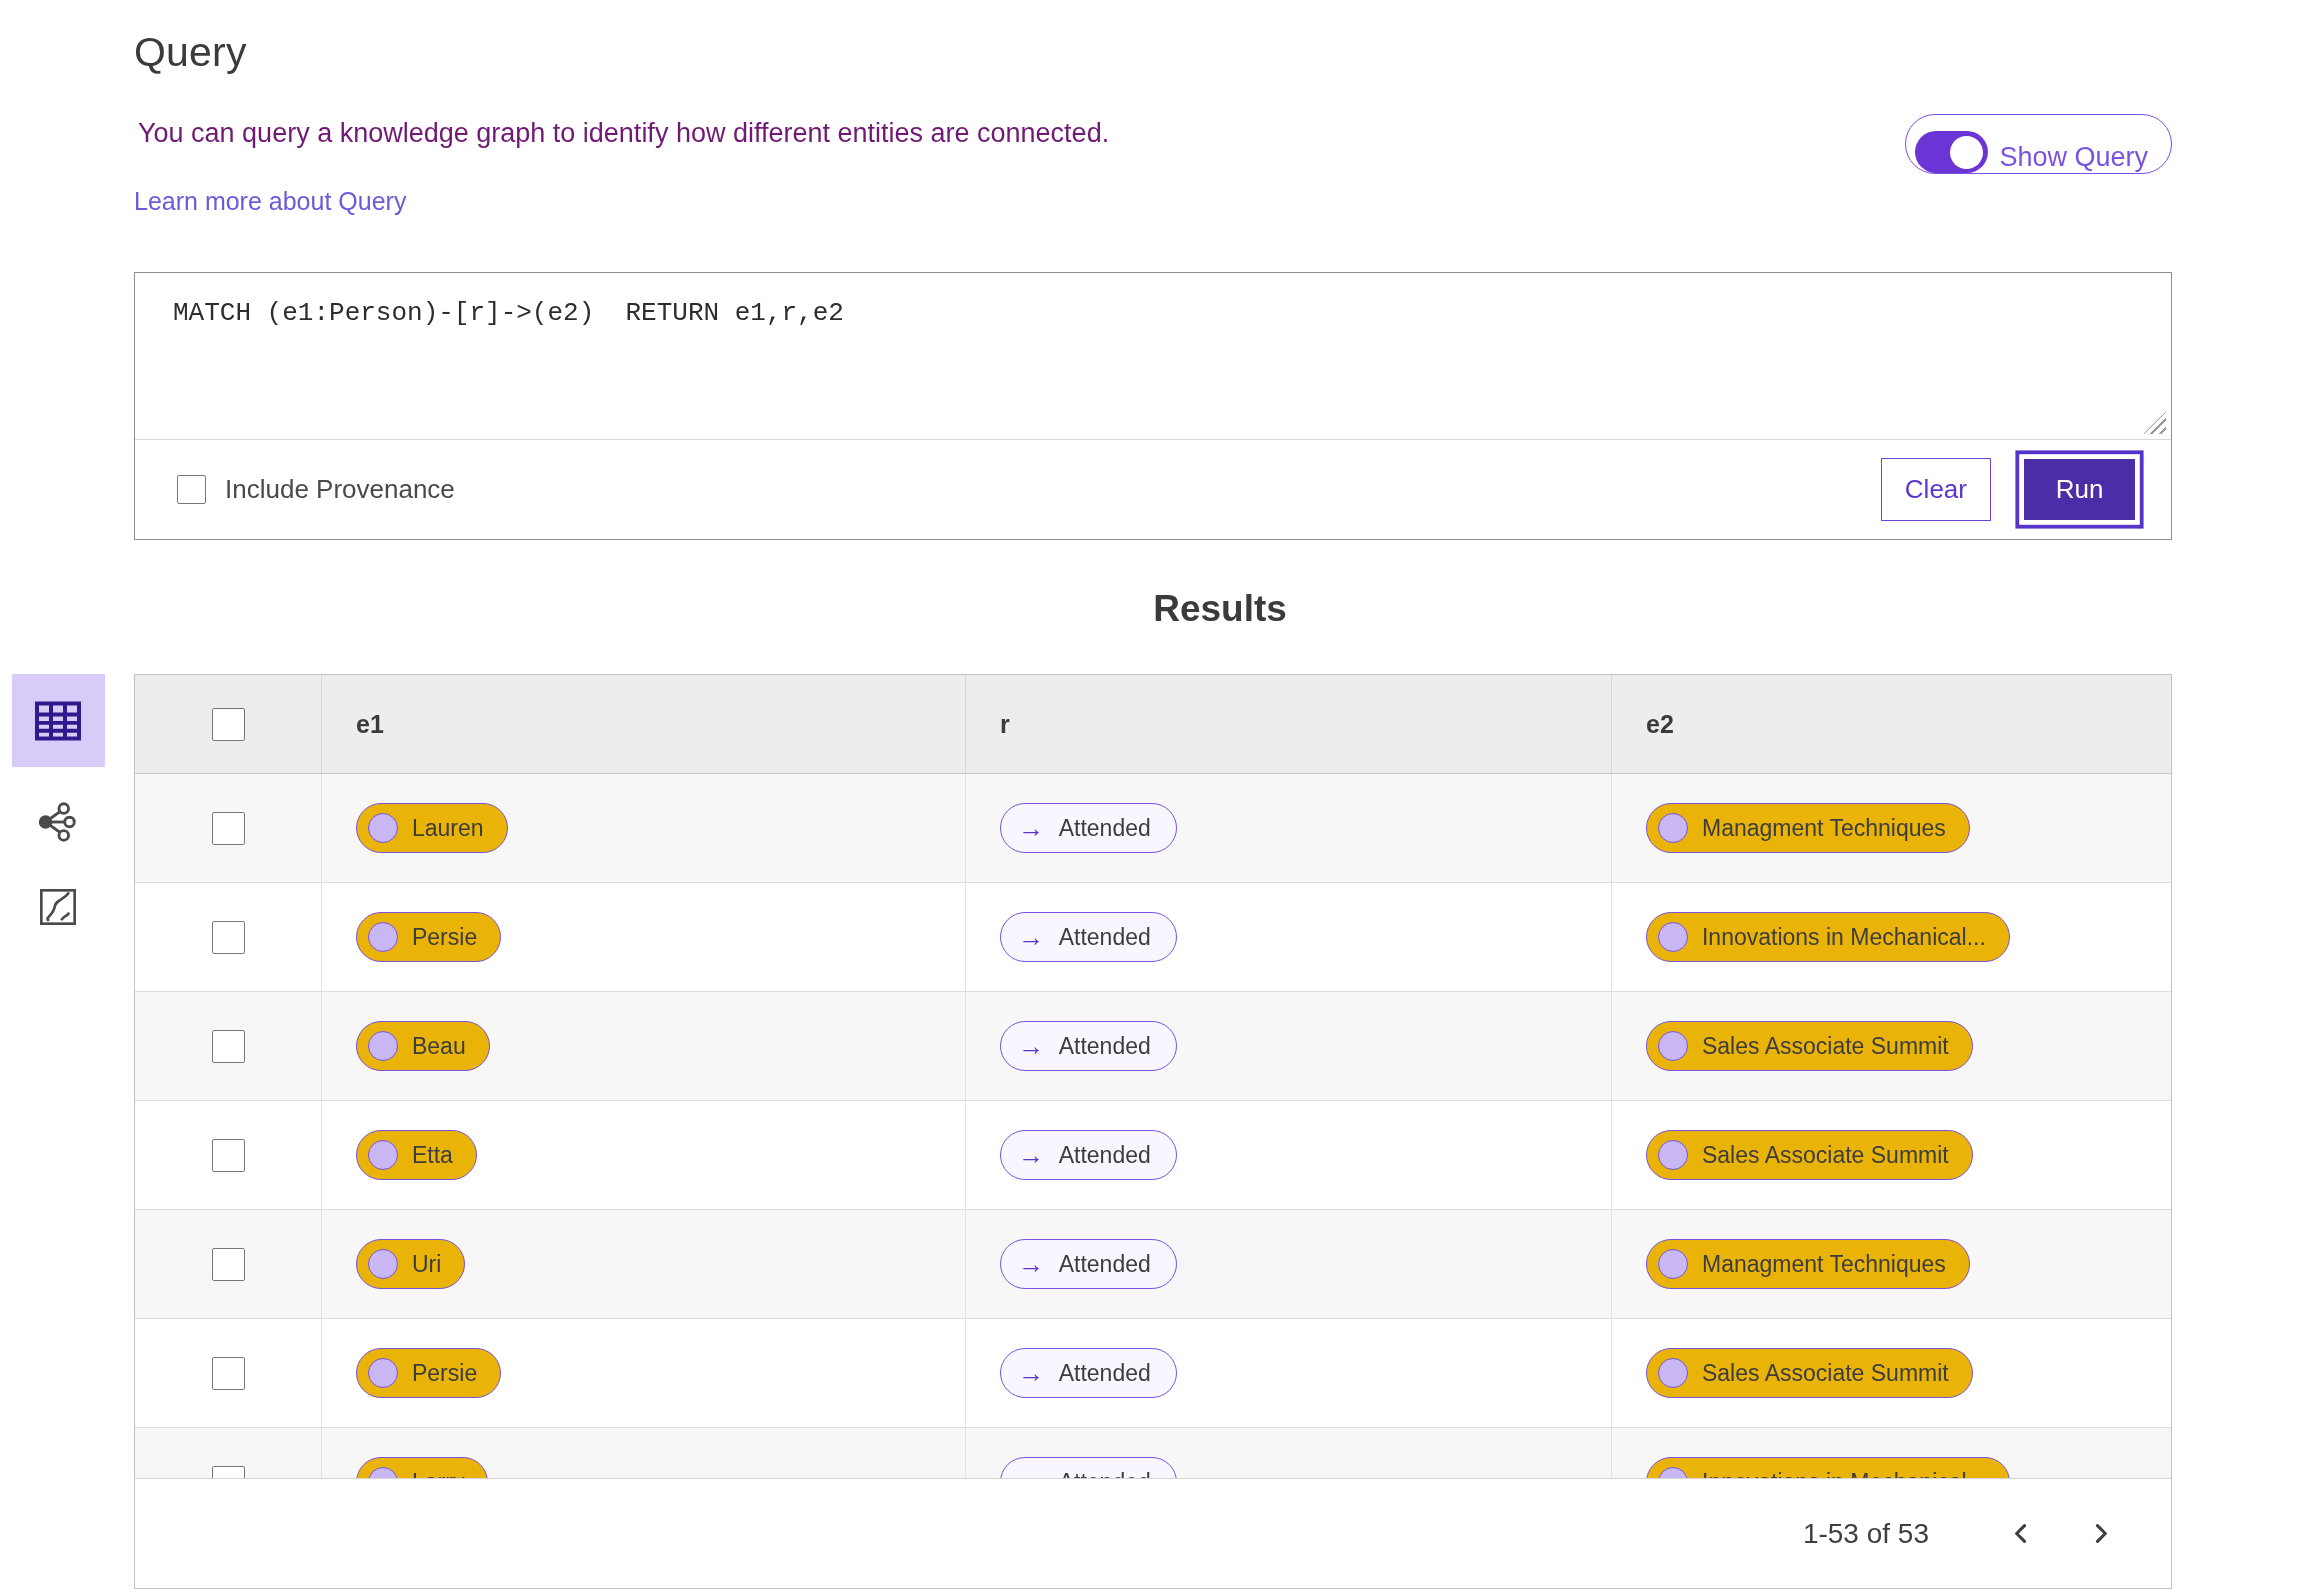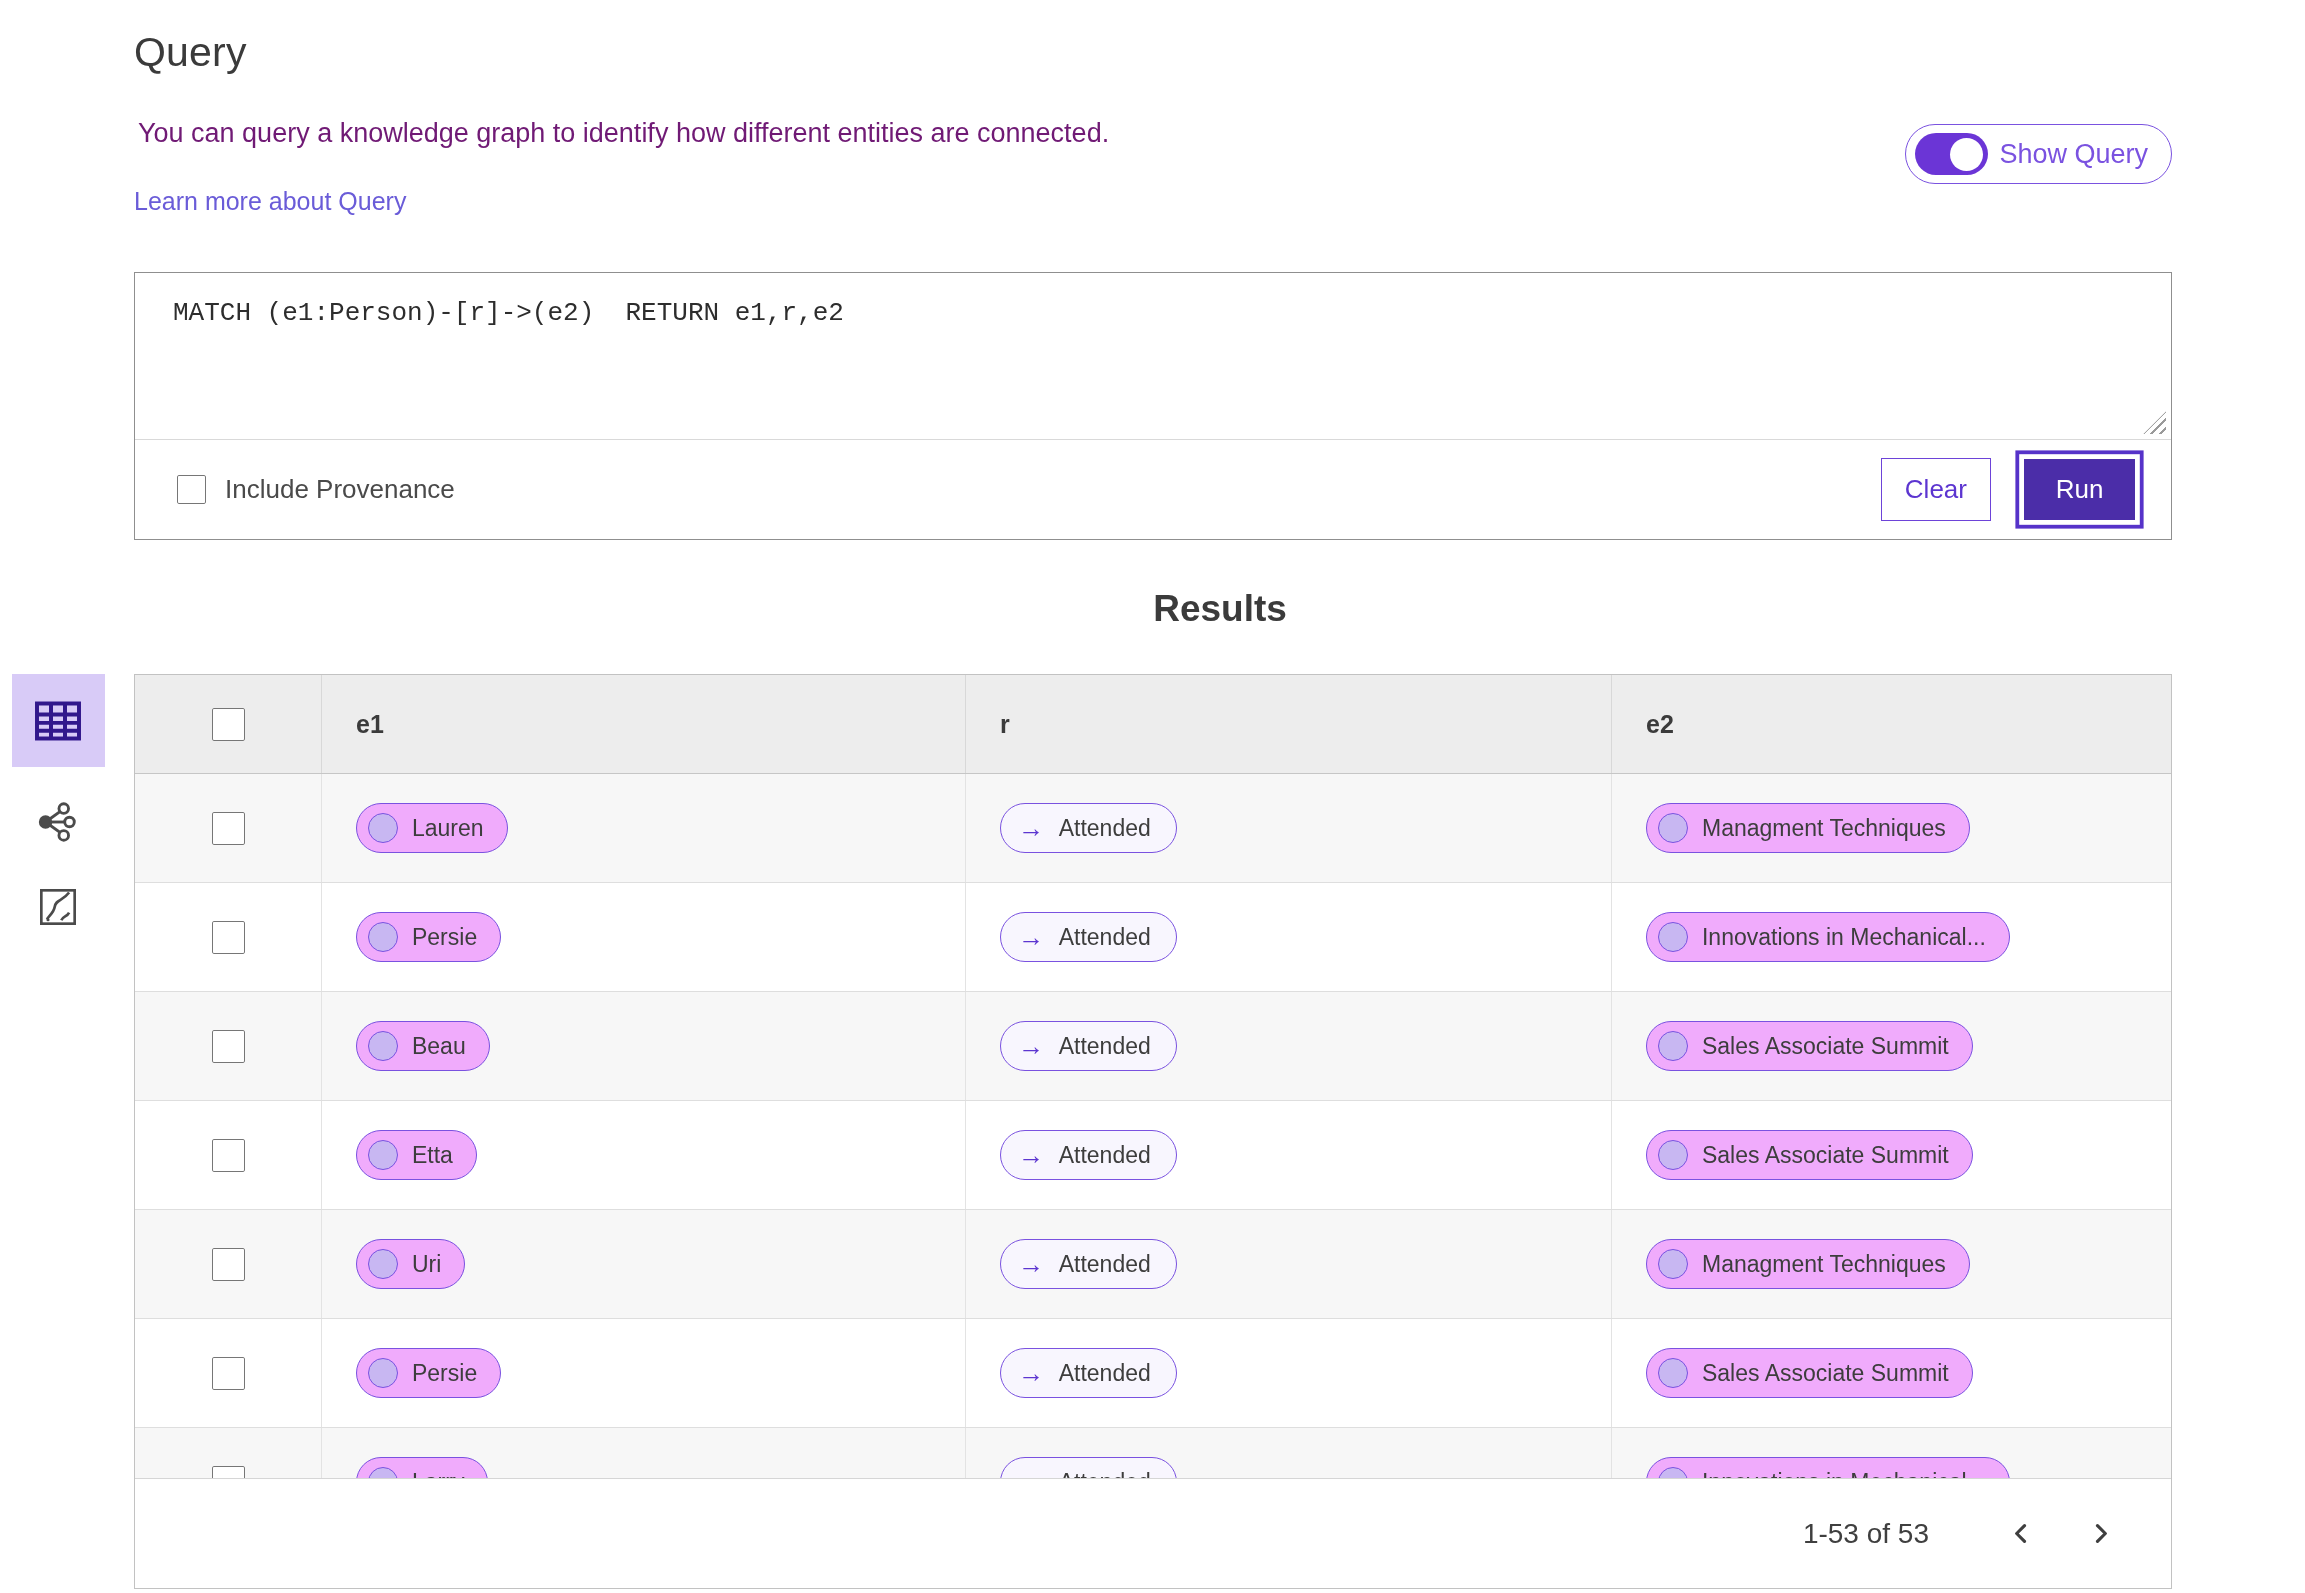--- a/index.html
+++ b/index.html
@@ -4,21 +4,21 @@
 <style>
   html,body{margin:0;padding:0;background:#fff;}
   body{font-family:"Liberation Sans",sans-serif;-webkit-font-smoothing:antialiased;}
   .page{position:relative;width:2306px;height:1594px;background:#fff;overflow:hidden;}
 
   
   .q-title{margin:29px 0 0 134px;font-size:41px;line-height:46px;color:#3b3b3b;font-weight:400;letter-spacing:0.2px;}
   .intro-row{margin:38px 134px 0 134px;display:flex;justify-content:space-between;align-items:flex-start;}
   .intro-left p{margin:4px;font-size:27px;line-height:33px;color:#701a75;}
   .learn-link{display:inline-block;margin-top:31px;font-size:25px;line-height:33px;color:#6a5cd8;text-decoration:none;cursor:pointer;}
-  .show-toggle{height:60px;border:1.9px solid #7a52e0;border-radius:33px;display:flex;align-items:center;gap:11.5px;padding:0 23px 0 8.6px;margin-top:11px;background:#fff;box-sizing:border-box;cursor:pointer;}
+  .show-toggle{height:60px;border:1.9px solid #7a52e0;border-radius:33px;display:flex;align-items:flex-end;gap:11.5px;padding:0 23px 0 8.6px;margin-top:1px;background:#fff;box-sizing:border-box;cursor:pointer;}
   .switch{width:73px;height:42px;border-radius:21px;background:#6b35d6;position:relative;flex:0 0 auto;}
   .knob{position:absolute;right:4.8px;top:4.8px;width:33px;height:33px;background:#fff;border-radius:50%;}
   .toggle-label{font-size:27px;color:#7a52e0;}
 
   .query-panel{margin:54px 134px 0 134px;border:1px solid #8f8f8f;background:#fff;}
   .query-editor{position:relative;height:166px;padding:25px 38px;box-sizing:border-box;}
   .query-text{font-family:"Liberation Mono","DejaVu Sans Mono",monospace;font-size:26px;color:#2d2d2d;white-space:pre;}
   .resize-handle{position:absolute;right:4.8px;bottom:4.8px;width:23px;height:23px;clip-path:polygon(100% 0,100% 100%,0 100%);background:repeating-linear-gradient(135deg,transparent 0 3.8px,#9a9a9a 3.8px 5.8px);}
   .query-actions{border-top:1px solid #d9d9d9;height:100px;display:flex;align-items:center;padding:0 25px 0 42px;box-sizing:border-box;}
   .provenance{display:flex;align-items:center;gap:19px;font-size:26px;color:#4a4a4a;cursor:pointer;}
@@ -43,21 +43,21 @@
   .th{display:flex;align-items:center;font-weight:700;font-size:25px;color:#3b3b3b;padding-left:34px;border-right:1px solid #d8d8d8;height:100%;box-sizing:border-box;}
   .th.c-check{justify-content:center;padding-left:0;}
   .th.c-e2{border-right:none;}
   .trow{height:109px;border-bottom:1px solid #dedede;background:#fff;}
   #rows-container .trow:nth-child(odd){background:#f7f7f7;}
   .cell{display:flex;align-items:center;height:100%;border-right:1px solid #e3e3e3;box-sizing:border-box;}
   .cell.c-check{justify-content:center;}
   .cell.c-e1,.cell.c-r,.cell.c-e2{padding-left:34px;}
   .cell.c-e2{border-right:none;}
 
-  .pill{display:inline-flex;align-items:center;gap:14.4px;border:1.9px solid #7a52e0;border-radius:26px;background:#f0abfc;height:50px;padding:0 23px 0 10.6px;box-sizing:border-box;cursor:pointer;}
+  .pill{display:inline-flex;align-items:center;gap:14.4px;border:1.9px solid #7a52e0;border-radius:26px;background:#eab308;height:50px;padding:0 23px 0 10.6px;box-sizing:border-box;cursor:pointer;}
   .dot{width:30px;height:30px;border-radius:50%;background:#c8b7f2;border:1.9px solid #7a52e0;box-sizing:border-box;flex:0 0 auto;}
   .pill-label{font-size:23px;color:#3d3d3d;white-space:nowrap;}
   .pill.relation{padding:0 25px 0 17.3px;background:#f8f6fe;}
   .arrow{font-size:26px;color:#5c35d0;line-height:1;}
 
   .pagination{height:110px;border-top:1px solid #d6d6d6;display:flex;align-items:center;justify-content:flex-end;padding-right:50px;background:#fff;box-sizing:border-box;}
   .range{font-size:28px;color:#3f3f3f;margin-right:71px;}
   .page-btn{width:42px;height:42px;border:none;background:transparent;display:flex;align-items:center;justify-content:center;padding:0;}
   .page-btn + .page-btn{margin-left:37px;}
 </style>

